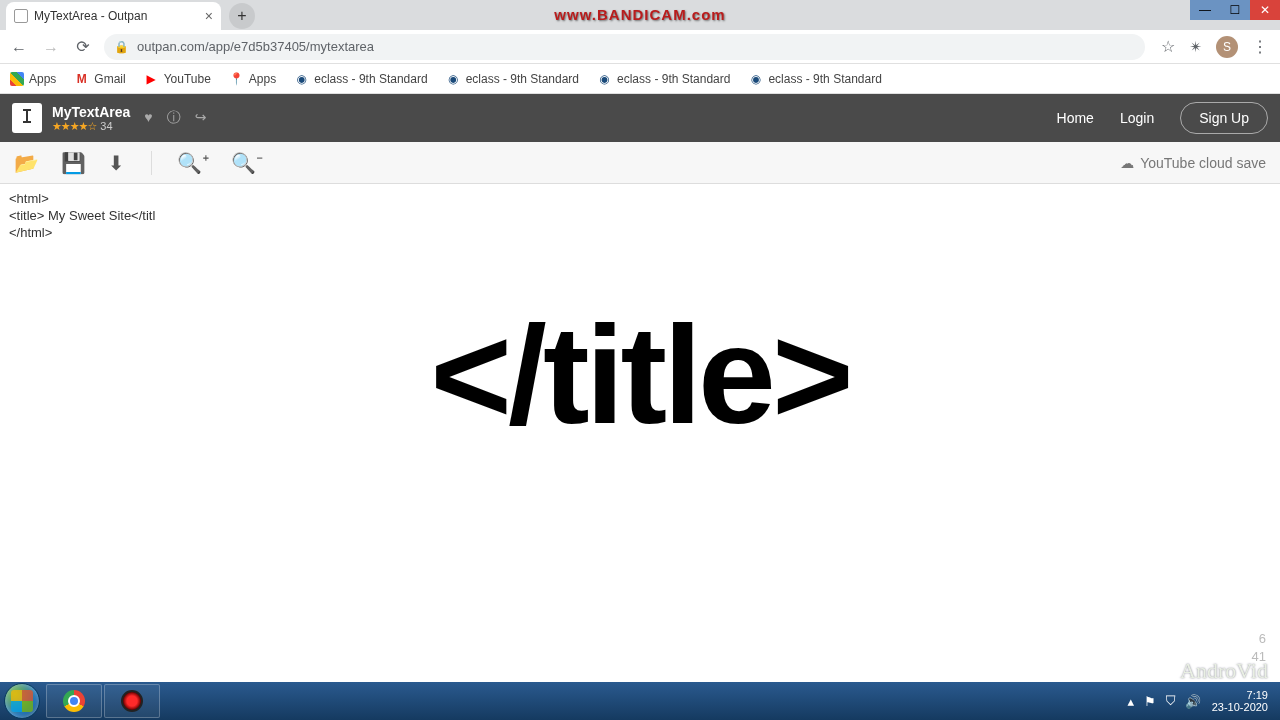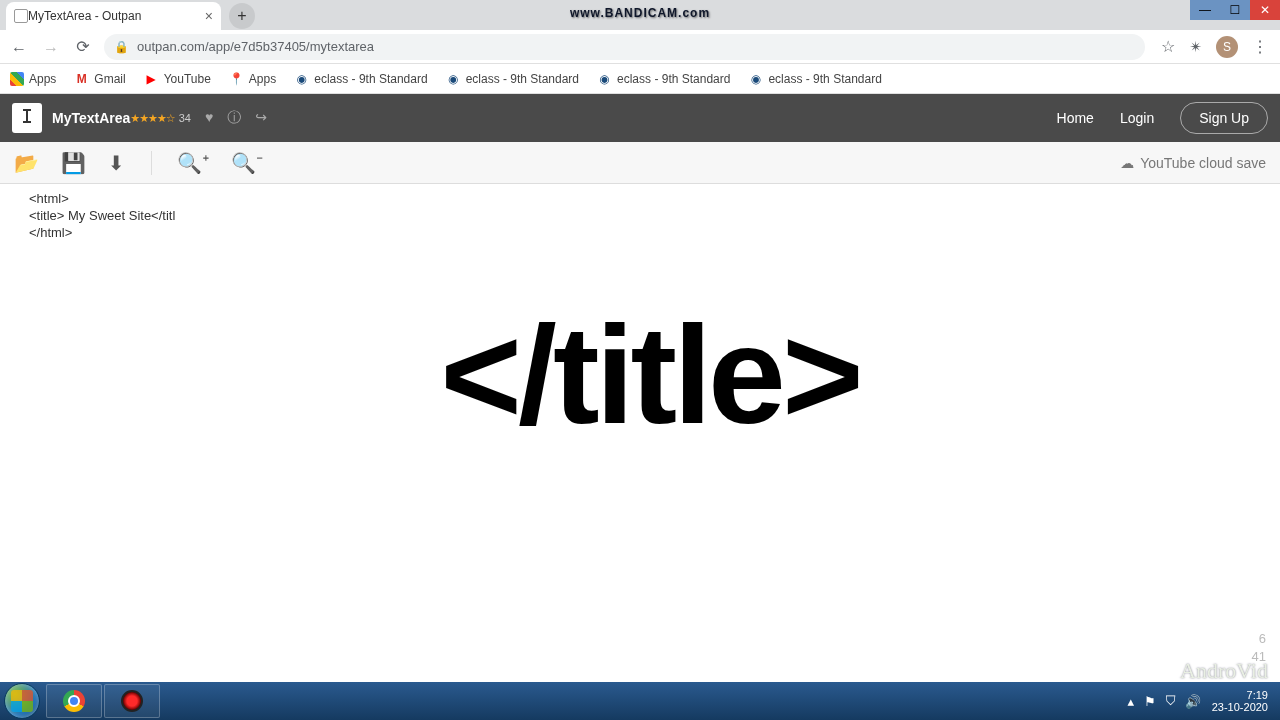--- a/index.html
+++ b/index.html
@@ -6,25 +6,25 @@
 body { width: 1280px; height: 720px; overflow: hidden; background: #fff; position: relative; }
 
 
 .win-controls { position: absolute; top: 0; right: 0; display: flex; z-index: 100; }
 .win-btn { width: 30px; height: 20px; display: flex; align-items: center; justify-content: center; font-size: 12px; color: #000; }
 .win-min { background: #6b93c2; }
 .win-max { background: #6b93c2; }
 .win-close { background: #d9433b; color: #fff; }
 
 
-.bandicam { position: absolute; top: 6px; left: 50%; transform: translateX(-50%); color: #0f172a; font-size: 12px; font-weight: bold; letter-spacing: 1px; z-index: 50; text-shadow: 1px 1px 2px rgba(0,0,0,0.5); }
+.bandicam { position: absolute; top: 6px; left: 50%; transform: translateX(-50%); color: #b91c1c; font-size: 15px; font-weight: bold; letter-spacing: 1px; z-index: 50; text-shadow: 1px 1px 2px rgba(0,0,0,0.5); }
 
 
 .tab-strip { height: 30px; background: #dadcde; display: flex; align-items: flex-end; padding-left: 6px; }
-.tab { background: #fff; height: 28px; width: 215px; border-radius: 8px 8px 0 0; display: flex; align-items: center; padding: 0 8px; font-size: 12px; color: #333; }
+.tab { background: #fff; height: 28px; width: 215px; border-radius: 8px 8px 0 0; display: flex; align-items: center; padding: 0 8px; font-size: 12px; color: #333; gap: 6px; }
 .tab-icon { width: 14px; height: 14px; border: 1px solid #999; border-radius: 2px; }
 .tab-close { margin-left: auto; font-size: 14px; color: #666; }
 .new-tab { width: 26px; height: 26px; border-radius: 50%; background: #c8cacc; display: flex; align-items: center; justify-content: center; margin-left: 8px; margin-bottom: 1px; color: #333; font-size: 16px; }
 
 
 .addr-bar { height: 34px; background: #fff; border-bottom: 1px solid #e0e0e0; display: flex; align-items: center; padding: 0 8px; gap: 10px; }
 .nav-btn { width: 22px; height: 22px; display: flex; align-items: center; justify-content: center; color: #5f6368; font-size: 16px; }
 .nav-btn.dis { color: #bbb; }
 .url-box { flex: 1; height: 26px; background: #f1f3f4; border-radius: 13px; display: flex; align-items: center; padding: 0 10px; font-size: 13px; color: #5f6368; gap: 8px; margin-right:6px; }
 .url-box .lock { font-size: 12px; }
@@ -36,40 +36,40 @@
 .bm { display: flex; align-items: center; gap: 5px; }
 .bm-ico { width: 15px; height: 15px; display: inline-flex; align-items: center; justify-content: center; font-size: 12px; }
 .apps-ico { background: linear-gradient(45deg,#ea4335 25%,#fbbc05 25% 50%,#34a853 50% 75%,#4285f4 75%); width:14px; height:14px; border-radius:2px; }
 .gmail-ico { color:#d93025; font-weight:bold; }
 .yt-ico { color:#f00; }
 
 
 .outpan-hdr { height: 48px; background: #4a4a4a; display: flex; align-items: center; padding: 0 12px; color: #fff; }
 .app-ico { width: 30px; height: 30px; background: #fff; border-radius: 3px; display:flex; align-items:center; justify-content:center; margin-right:10px; }
 .app-ico svg { stroke:#333; }
-.app-title-wrap { display:flex; }
+.app-title-wrap { display:flex; flex-direction:column; }
 .app-title { font-size: 14px; font-weight: bold; }
 .rating-row { display:flex; align-items:center; gap:4px; font-size:11px; }
 .stars { color:#f5a623; font-size:11px; letter-spacing:-1px; }
 .hdr-icons { display:flex; gap:14px; margin-left:14px; color:#aaa; font-size:14px; }
 .search-wrap { margin-left: 200px; display:flex; }
 .search-in { width: 370px; height: 34px; background:#5a5a5a; border:none; padding:0 12px; color:#ccc; font-size:14px; }
 .search-in::placeholder { color:#ccc; }
 .search-btn { width:34px; height:34px; background:#e8e8e8; display:flex; align-items:center; justify-content:center; color:#333; }
 .hdr-right { margin-left:auto; display:flex; align-items:center; gap:26px; font-size:14px; }
 .signup-btn { border:1px solid #aaa; border-radius:18px; padding:7px 18px; }
 
 
 .toolbar { height: 42px; background:#f7f7f7; border-bottom:1px solid #ddd; display:flex; align-items:center; padding:0 14px; gap:22px; color:#555; }
 .tool-ico { font-size:20px; }
 .tool-sep { width:1px; height:24px; background:#ddd; margin:0 4px; }
 .cloud-save { margin-left:auto; display:flex; align-items:center; gap:6px; color:#777; font-size:14px; }
 
 
-.editor { position:relative; height: 490px; background:#fff;margin-left:20px; }
+.editor { position:relative; height: 490px; background:#fff; }
 .code { font-family: Arial, sans-serif; font-size:13px; color:#333; padding:6px 9px; white-space:pre; line-height:17px; }
 .big-title { position:absolute; top:110px; left:50%; transform:translateX(-50%); font-family: Liberation Sans, sans-serif; font-size:140px; font-weight:900; color:#000; letter-spacing:-4px; }
 .linecol { position:absolute; right:14px; bottom:8px; text-align:right; color:#bbb; font-size:13px; line-height:18px; }
 .androvid { position:absolute; right:12px; bottom:-10px; font-family: cursive; font-size:22px; color:#e9efe3; text-shadow:0 0 2px #778; z-index:20; }
 
 
 .taskbar { position:absolute; bottom:0; left:0; right:0; height:38px; background: linear-gradient(#2a5a8f,#153a60); display:flex; align-items:center; padding:0 4px; }
 .start-orb { width:36px; height:36px; border-radius:50%; background: radial-gradient(circle at 30% 30%, #7fc241, #1b6fb5 60%, #093458); border:1px solid #0a3a5e; margin-right:6px; box-shadow: inset 0 0 6px rgba(255,255,255,0.5); position:relative; }
 .start-orb::after{ content:""; position:absolute; inset:6px; background: conic-gradient(#f25022 0 25%, #7fba00 25% 50%, #00a4ef 50% 75%, #ffb900 75% 100%); border-radius:3px; filter: blur(0.5px); opacity:0.7; }
 .task-item { width:56px; height:34px; border:1px solid rgba(255,255,255,0.25); border-radius:2px; margin-right:2px; display:flex; align-items:center; justify-content:center; background:rgba(255,255,255,0.06); }

